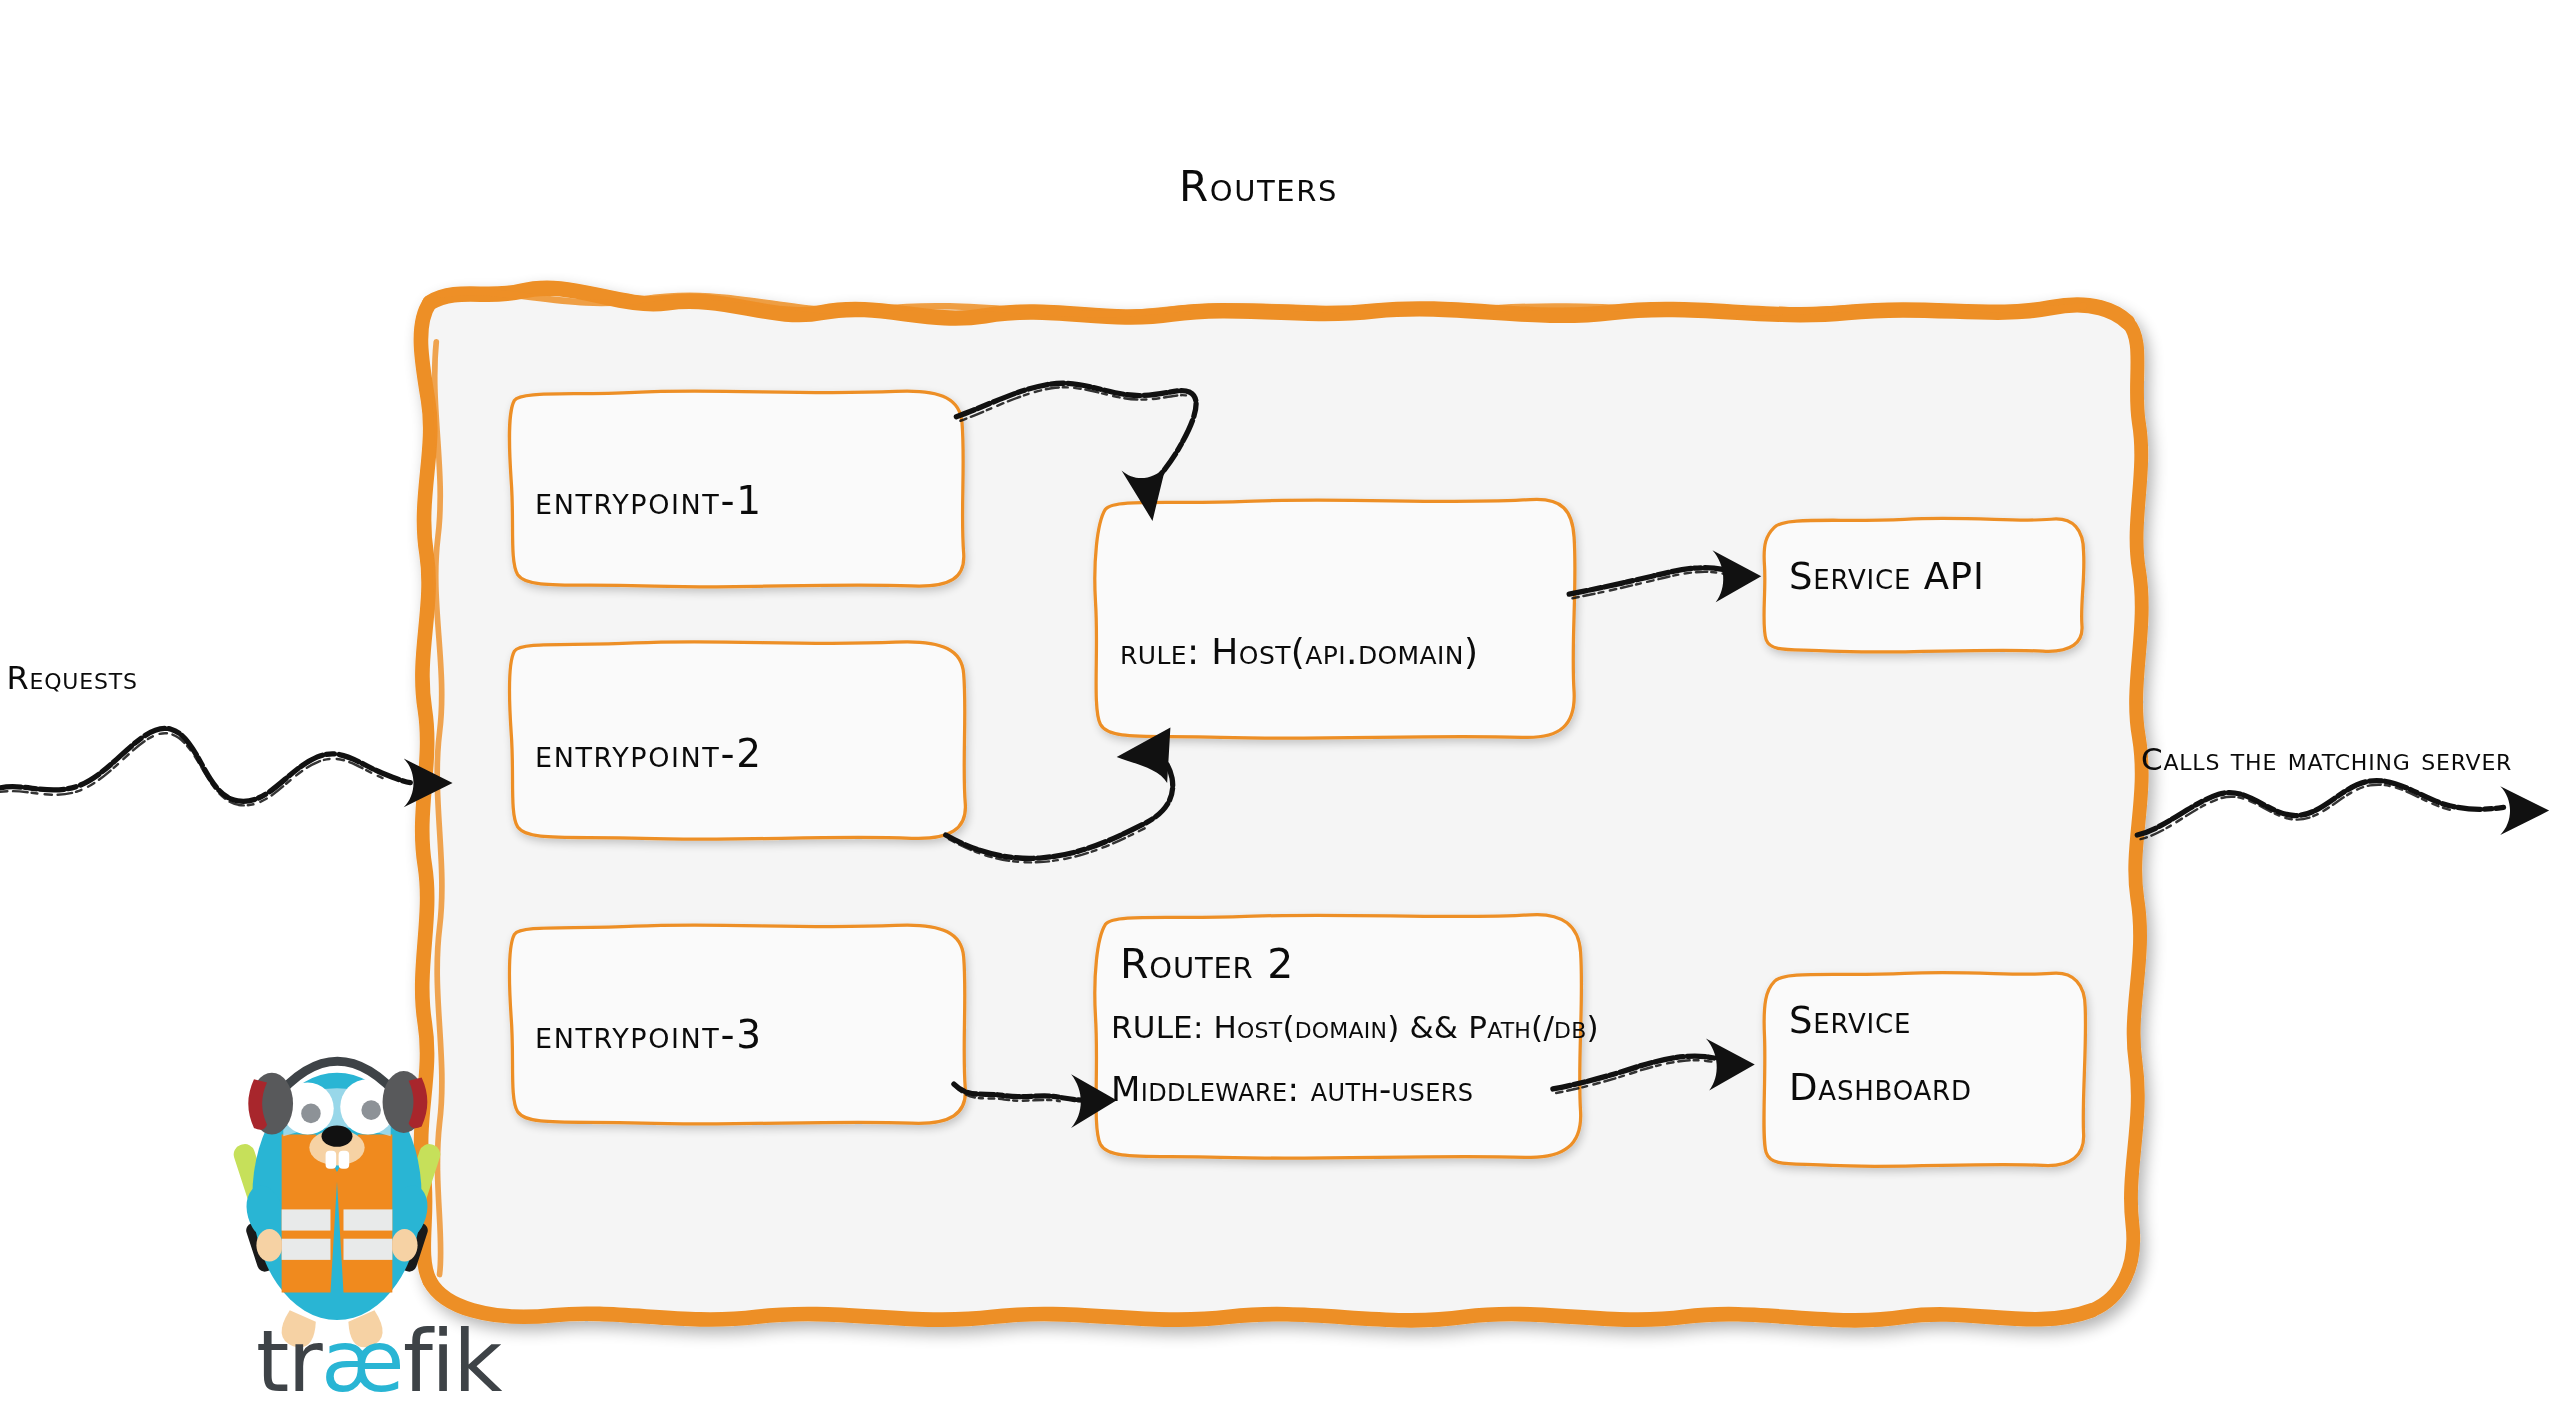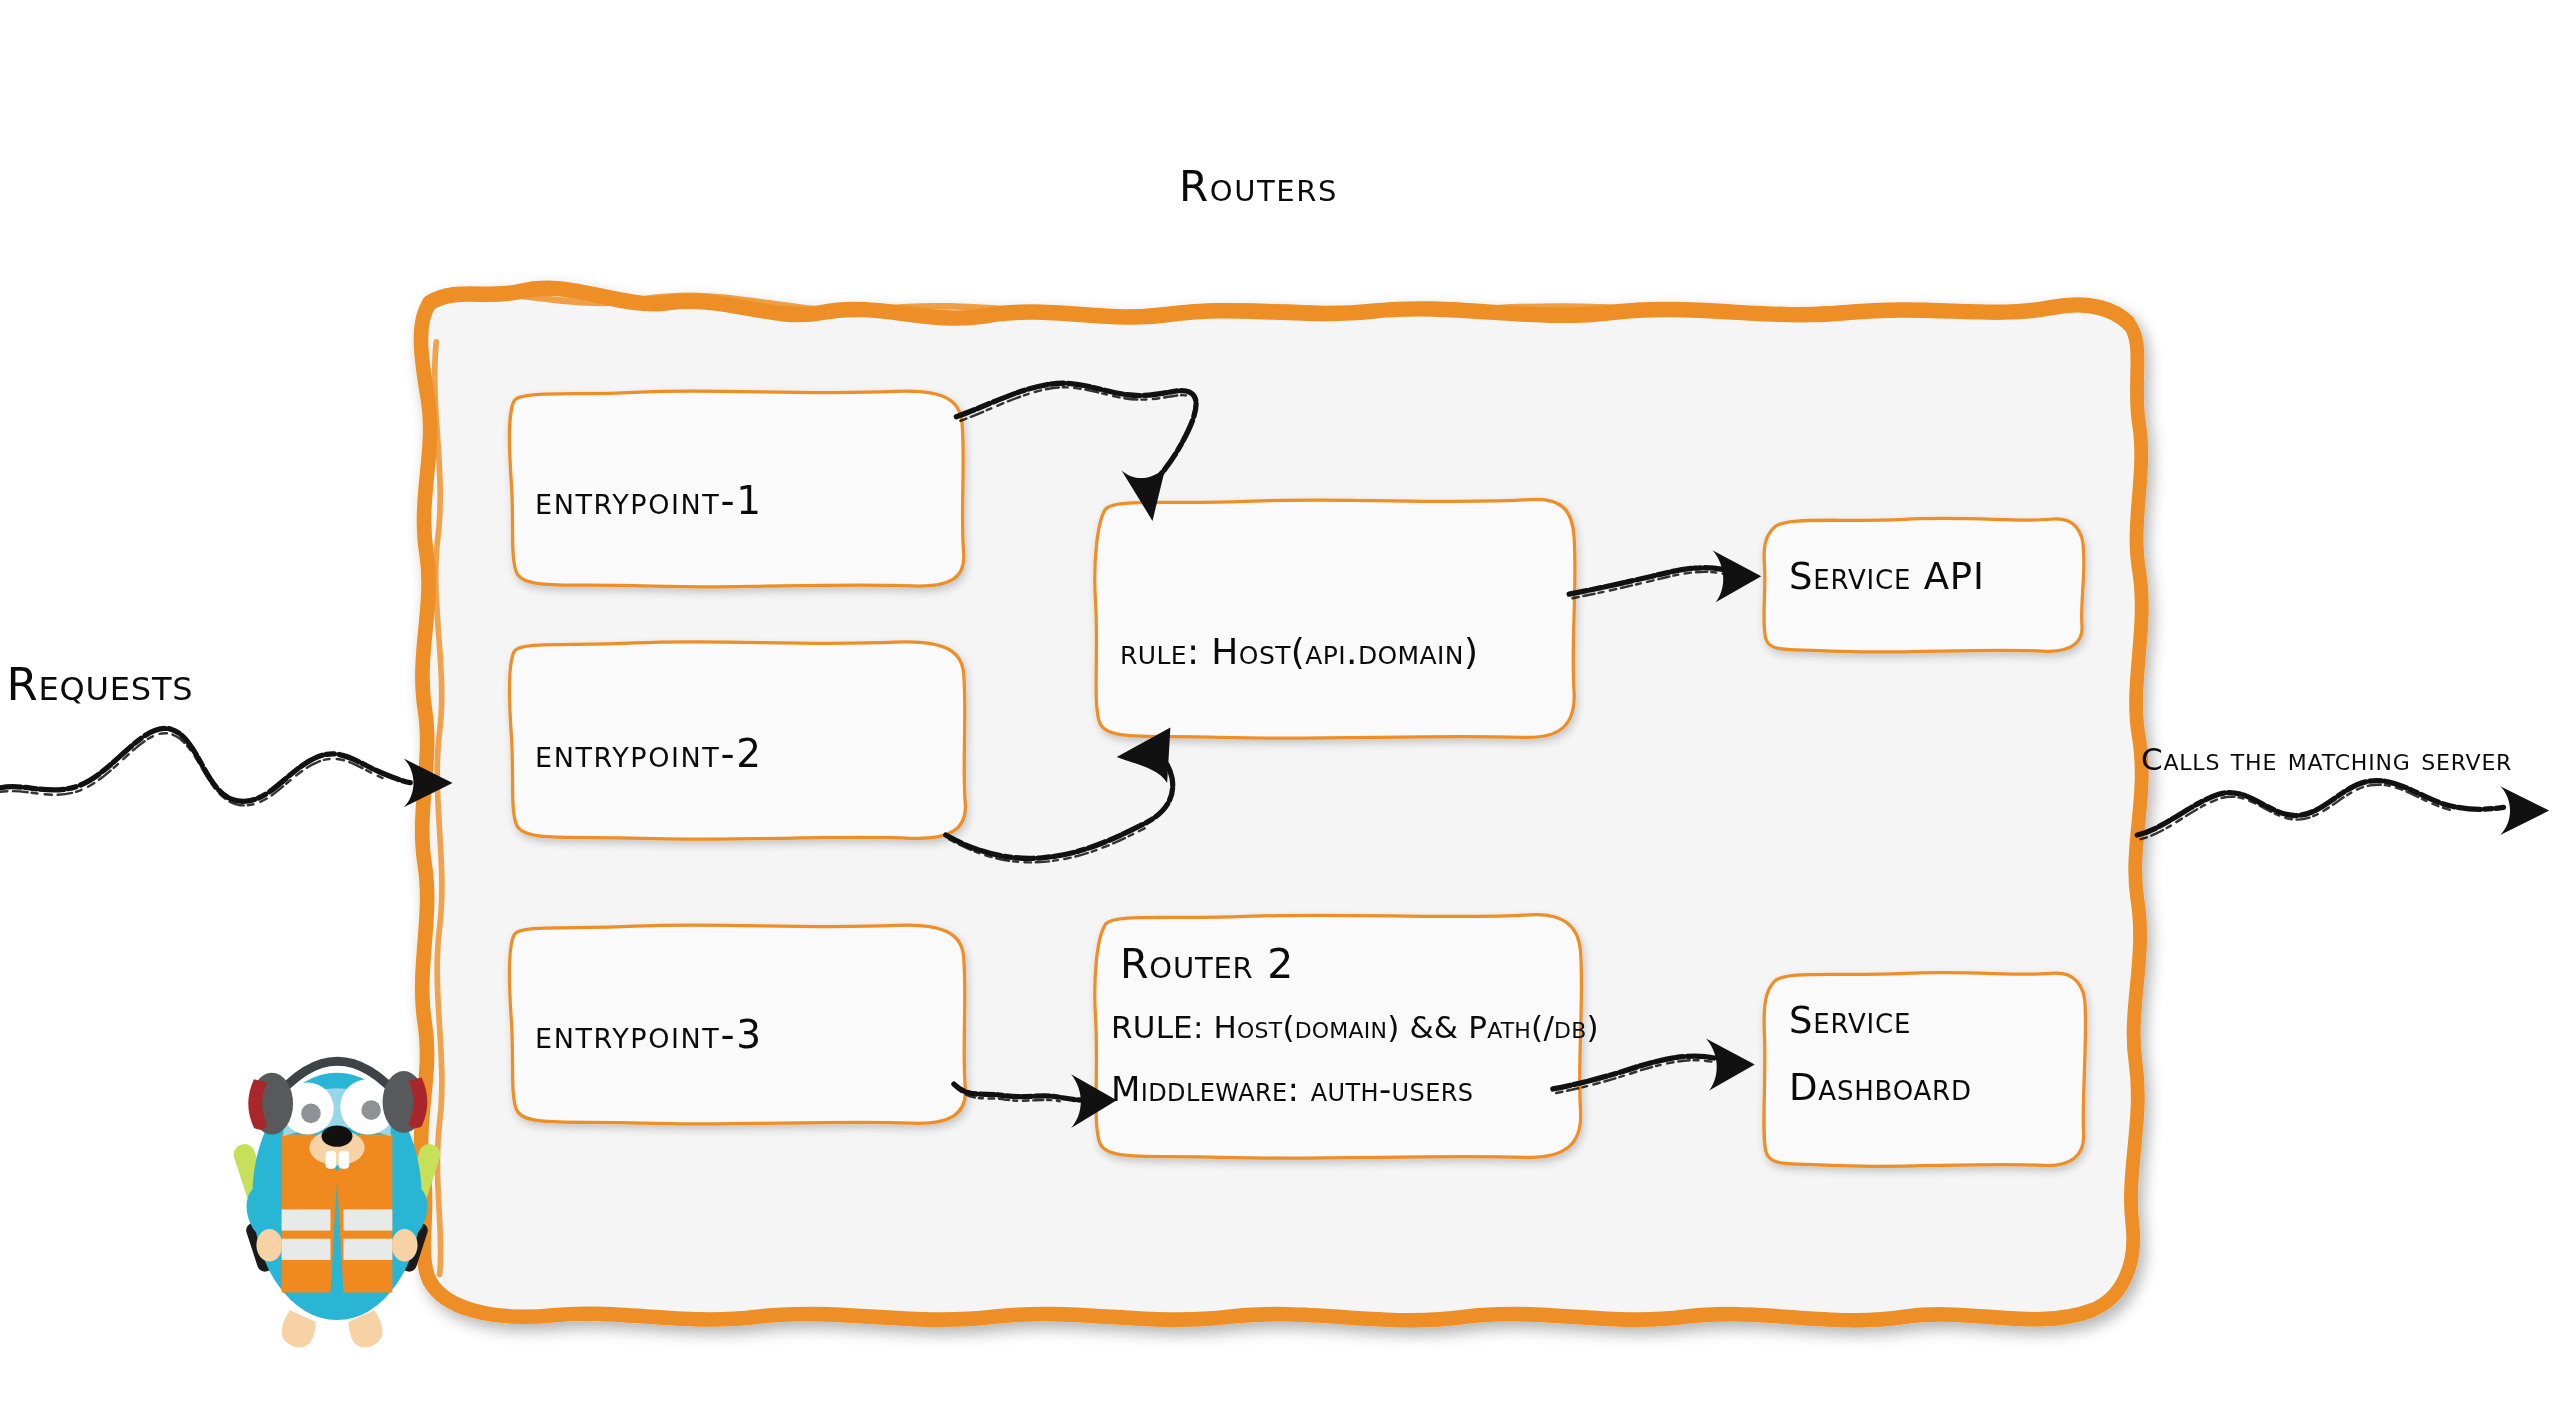--- a/index.html
+++ b/index.html
@@ -312,36 +312,40 @@
       <path d="M 336 1352 q 78 -96 158 0" fill="none" stroke="#3E4347" stroke-width="11" stroke-linecap="round"></path>
       <ellipse cx="334" cy="1356" rx="26" ry="38" fill="#58595B"></ellipse>
       <path d="M 312 1326 q -14 30 0 60 q 12 6 16 -4 q -12 -26 0 -52 z" fill="#A8262C"></path>
       <ellipse cx="496" cy="1354" rx="26" ry="38" fill="#58595B"></ellipse>
       <path d="M 518 1324 q 14 30 0 60 q -12 6 -16 -4 q 12 -26 0 -52 z" fill="#A8262C"></path>
     </g>
   </svg>
 
   <div class="lbl sc" style="left:1179px; top:164px; font-size:42px; letter-spacing:1.6px;">Routers</div>
 
-  <div class="lbl sc" style="left:6.5px; top:661px; font-size:45px; letter-spacing:0.8px;">Requests</div>
+  <div class="lbl sc" style="left:6.5px; top:661px; font-size:32px; letter-spacing:0.8px;">Requests</div>
 
   <div class="lbl sc" style="left:2141px; top:743px; font-size:31px; letter-spacing:0.8px;">Calls the matching server</div>
 
   <div class="lbl sc ctr" style="left:511px; top:480px; width:454px; font-size:39px; letter-spacing:1.6px;">entrypoint-1</div>
 
   <div class="lbl sc ctr" style="left:511px; top:733px; width:464px; font-size:39px; letter-spacing:1.6px;">entrypoint-2</div>
 
   <div class="lbl sc ctr" style="left:511px; top:1014px; width:454px; font-size:39px; letter-spacing:1.6px;">entrypoint-3</div>
 
   <div class="lbl sc ctr" style="left:1096px; top:633px; width:480px; font-size:36px; letter-spacing:0.4px;">rule: Host(api.domain)</div>
 
   <div class="lbl sc ctr" style="left:1096px; top:942px; width:485px; font-size:41px; letter-spacing:0.8px;">Router 2</div>
   <div class="lbl sc ctr" style="left:1087px; top:1011px; width:501px; font-size:31px; letter-spacing:0.2px;">RULE: Host(domain) &amp;&amp; Path(/db)</div>
   <div class="lbl sc ctr" style="left:1087px; top:1071px; width:501px; font-size:34px; letter-spacing:0.4px;">Middleware: auth-users</div>
 
   <div class="lbl sc ctr" style="left:1765px; top:557px; width:321px; font-size:37px; letter-spacing:0.8px;">Service API</div>
 
   <div class="lbl sc ctr" style="left:1765px; top:1001px; width:321px; font-size:37px; letter-spacing:0.8px;">Service</div>
   <div class="lbl sc ctr" style="left:1765px; top:1068px; width:321px; font-size:37px; letter-spacing:0.8px;">Dashboard</div>
 
+  <div style="position:absolute; left:256px; top:1319px; font-size:85px; line-height:1;
+              font-family:'DejaVu Sans', sans-serif; letter-spacing:-1.6px;">
+    <span style="color:#3E4347;">tr</span><span style="color:#29B5D4;">æ</span><span style="color:#3E4347;">fik</span>
+  </div>
 
 </div>
 
 
 </body></html>

